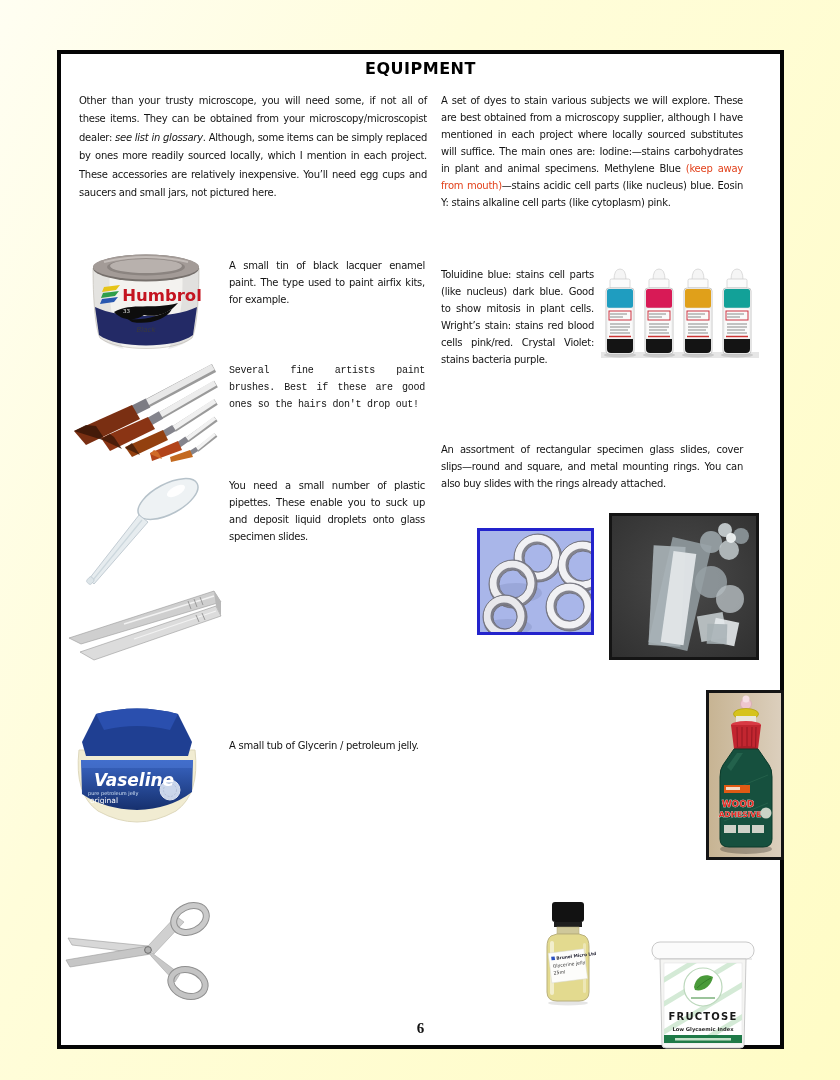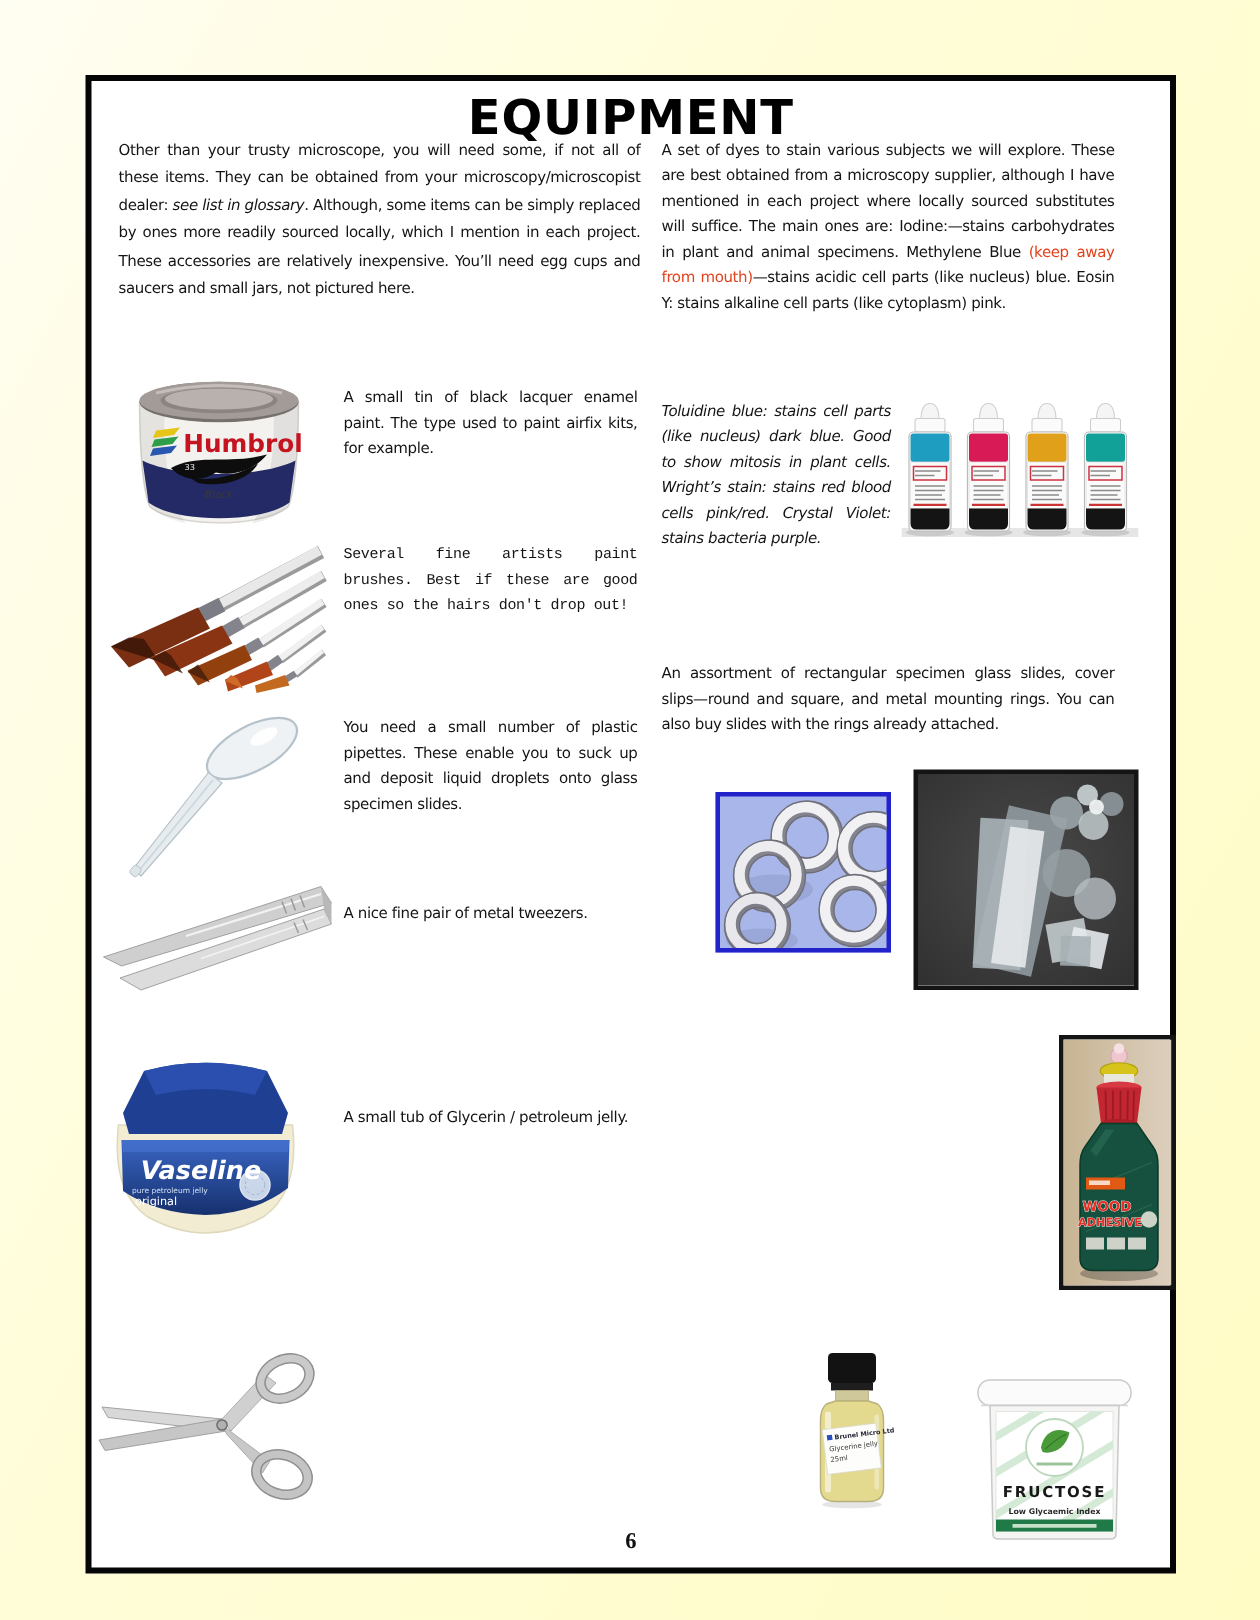--- a/index.html
+++ b/index.html
@@ -8,21 +8,21 @@
     font-family:"DejaVu Sans", sans-serif;
     background: linear-gradient(118deg,#fffef2 0%, #fffdda 35%, #fffcc6 100%);
   }
   .canvas { position:relative; width:840px; height:1080px; }
   .sheet {
     position:absolute; left:57px; top:50px; width:727px; height:999px;
     background:#ffffff; border:4px solid #050505;
   }
   .title {
     position:absolute; top:5px; left:0; right:0; text-align:center;
-    font-size:32px; font-weight:bold; color:#000; letter-spacing:0.5px;
+    font-size:16px; font-weight:bold; color:#000; letter-spacing:0.5px;
   }
   .txt {
     position:absolute; font-size:10px; line-height:17px; color:#141414;
     text-align:justify; letter-spacing:-0.25px;
   }
   .intro { line-height:18.4px; }
   .warn { color:#e2421c; }
   .fig { position:absolute; }
   .fig svg { display:block; width:100%; height:100%; }
   .bordered-blue { border:3px solid #2323cc; }
@@ -131,21 +131,20 @@
         <line x1="152" y1="24" x2="70" y2="52" stroke="#f2f2f2" stroke-width="1.2"></line>
         <g stroke="#999999" stroke-width="1">
           <line x1="136" y1="10" x2="139" y2="18"></line>
           <line x1="130" y1="12" x2="133" y2="20"></line>
           <line x1="124" y1="14" x2="127" y2="22"></line>
           <line x1="138" y1="26" x2="141" y2="33"></line>
           <line x1="132" y1="28" x2="135" y2="35"></line>
         </g>
       </svg>
     </div>
-    <p class="txt" style="left:168px; top:547px; width:196px;">A nice fine pair of metal tweezers.</p>
 
     <div class="fig" style="left:5px; top:642px; width:142px; height:130px;">
       <svg viewBox="0 0 142 130">
         <defs>
           <linearGradient id="vlabel" x1="0" y1="0" x2="0" y2="1">
             <stop offset="0" stop-color="#3a66c4"></stop>
             <stop offset="1" stop-color="#16306e"></stop>
           </linearGradient>
         </defs>
         <path d="M13,54 Q8,98 32,115 Q52,126 71,126 Q90,126 110,115 Q134,98 129,54 Z" fill="#f1ecd2" stroke="#ded8bc" stroke-width="1"></path>
@@ -260,21 +259,21 @@
                 <line x1="126" y1="58" x2="146" y2="58"></line>
                 <line x1="126" y1="61" x2="146" y2="61"></line>
                 <line x1="126" y1="64" x2="144" y2="64"></line>
                 <line x1="126" y1="67" x2="146" y2="67"></line>
               </g>
             <line x1="125" y1="70.5" x2="147" y2="70.5" stroke="#cc3333" stroke-width="1.5"></line>
             <path d="M123,73 h26 v10 q0,4 -4,4 h-18 q-4,0 -4,-4 Z" fill="#141414"></path>
           </g>
         </svg>
       </div>
-      <p class="txt" style="position:static;font-style:italic;">Toluidine blue: stains cell parts (like nucleus) dark blue. Good to show mitosis in plant cells. Wright’s stain: stains red blood cells pink/red. Crystal Violet: stains bacteria purple.</p>
+      <p class="txt" style="position:static;">Toluidine blue: stains cell parts (like nucleus) dark blue. Good to show mitosis in plant cells. Wright’s stain: stains red blood cells pink/red. Crystal Violet: stains bacteria purple.</p>
     </div>
 
     <p class="txt" style="left:380px; top:387px; width:302px;">An assortment of rectangular specimen glass slides, cover slips—round and square, and metal mounting rings. You can also buy slides with the rings already attached.</p>
 
     <div class="fig bordered-blue" style="left:416px; top:474px; width:117px; height:107px; background:#a9b6e9;">
       <svg viewBox="0 0 111 101">
         <ellipse cx="36" cy="62" rx="26" ry="10" fill="#5a6490" opacity="0.18"></ellipse>
         <ellipse cx="28" cy="96" rx="24" ry="8" fill="#5a6490" opacity="0.18"></ellipse>
         <g>
           <circle cx="58" cy="27" r="19" fill="none" stroke="#84848e" stroke-width="10"></circle>
@@ -393,21 +392,21 @@
         <g transform="rotate(-7 28 70)">
           <rect x="11" y="54" width="36" height="30" fill="#fdfdfb" stroke="#d8d8d0" stroke-width="0.5"></rect>
           <rect x="13.5" y="58" width="3.5" height="3.5" fill="#2a50c0"></rect>
           <text x="18.5" y="61.5" font-size="4.3" font-weight="bold" fill="#2a2a3a">Brunel Micro Ltd</text>
           <text x="14" y="69" font-size="4.6" fill="#333333">Glycerine jelly</text>
           <text x="14" y="76" font-size="4.6" fill="#333333">25ml</text>
         </g>
       </svg>
     </div>
 
-    <div class="fig" style="left:586px; top:859px; width:112px; height:118px;text-align:center;">
+    <div class="fig" style="left:586px; top:881px; width:112px; height:118px;text-align:center;">
       <svg viewBox="0 0 112 118">
         <rect x="5" y="7" width="102" height="17" rx="8" fill="#fbfbfb" stroke="#c9c9c9" stroke-width="1"></rect>
         <line x1="7" y1="24" x2="105" y2="24" stroke="#d8d8d8" stroke-width="1"></line>
         <path d="M13,24 L99,24 L97,110 Q97,113 93,113 L19,113 Q15,113 15,110 Z" fill="#f5f5f3" stroke="#c9c9c9" stroke-width="1"></path>
         <defs>
           <clipPath id="fruclip">
               <rect x="17" y="28" width="78" height="80"></rect>
             </clipPath>
         </defs>
         <rect x="17" y="28" width="78" height="80" fill="#ffffff" stroke="#dddddd" stroke-width="0.5"></rect>

